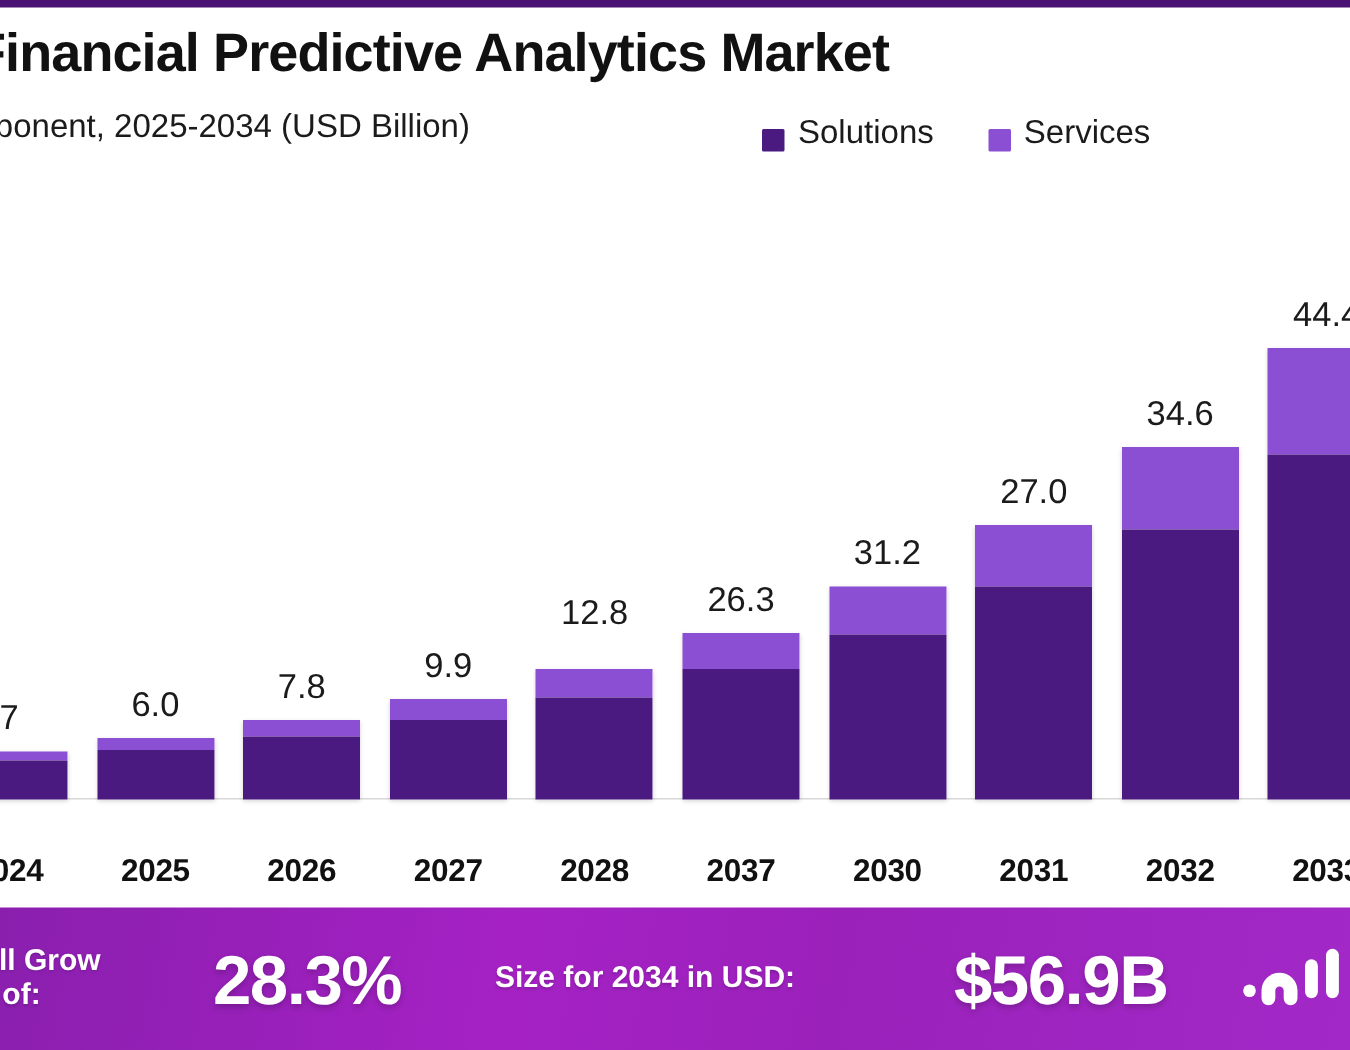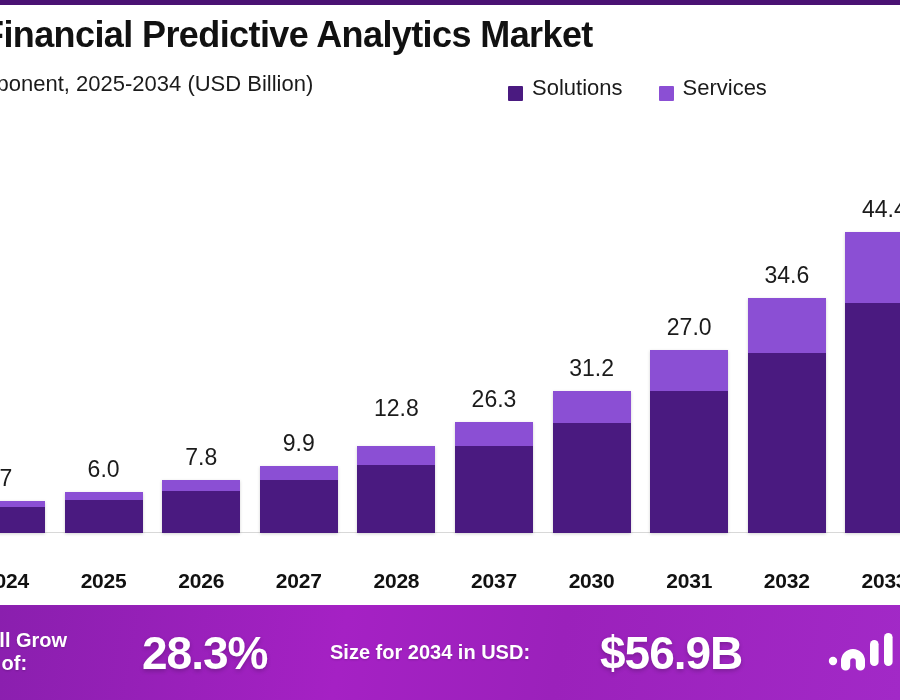--- a/index.html
+++ b/index.html
@@ -189,21 +189,21 @@
         <div class="banner-text">t will Grow</div>
         <div class="banner-text">GR of:</div>
       </div>
 
       <div class="banner-block banner-stat" style="left:142px;">28.3%</div>
 
       <div class="banner-block" style="left:330px;">
         <div class="banner-text">Size for 2034 in USD:</div>
       </div>
 
-      <div class="banner-block banner-stat" style="left:600px;">$56.9B</div>
+      <div class="banner-block banner-stat" style="left:636px;">$56.9B</div>
 
       <div class="logo-mark" style="left:826px;">
         <svg width="120" height="46" viewBox="0 0 120 46" aria-hidden="true">
           <g fill="#ffffff">
             <circle cx="7" cy="33" r="4.2"></circle>
             <path d="M15 33 a12 12 0 0 1 12 -12 a12 12 0 0 1 12 12 l0 5 a4.6 4.6 0 0 1 -9.2 0 l0 -5 a2.8 2.8 0 0 0 -5.6 0 l0 5 a4.6 4.6 0 0 1 -9.2 0 z"></path>
             <rect x="44" y="12" width="8.6" height="26" rx="4.3"></rect>
             <rect x="58" y="5" width="8.6" height="33" rx="4.3"></rect>
             <rect x="80" y="8" width="10" height="30" rx="3"></rect>
             <rect x="95" y="14" width="9" height="24" rx="3"></rect>

